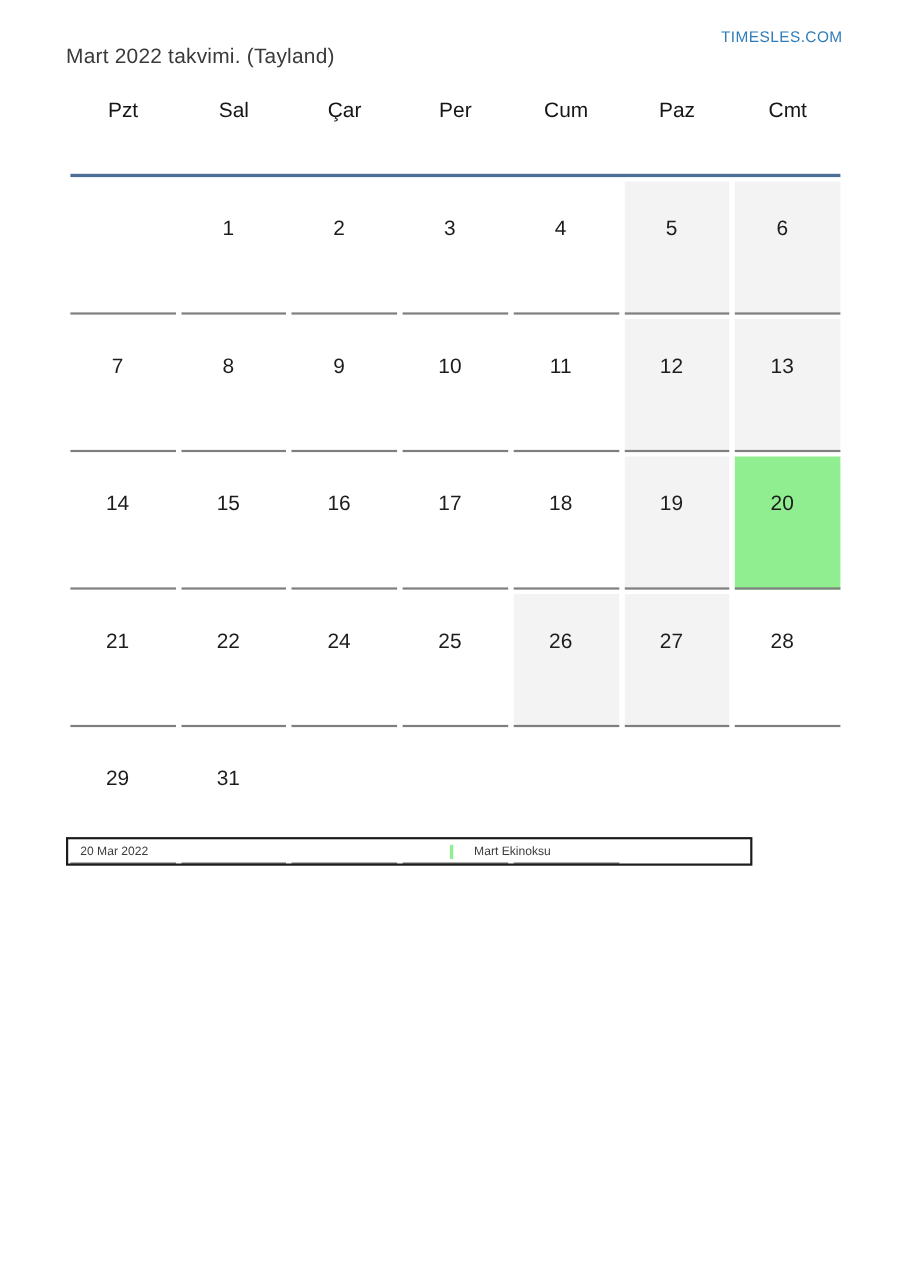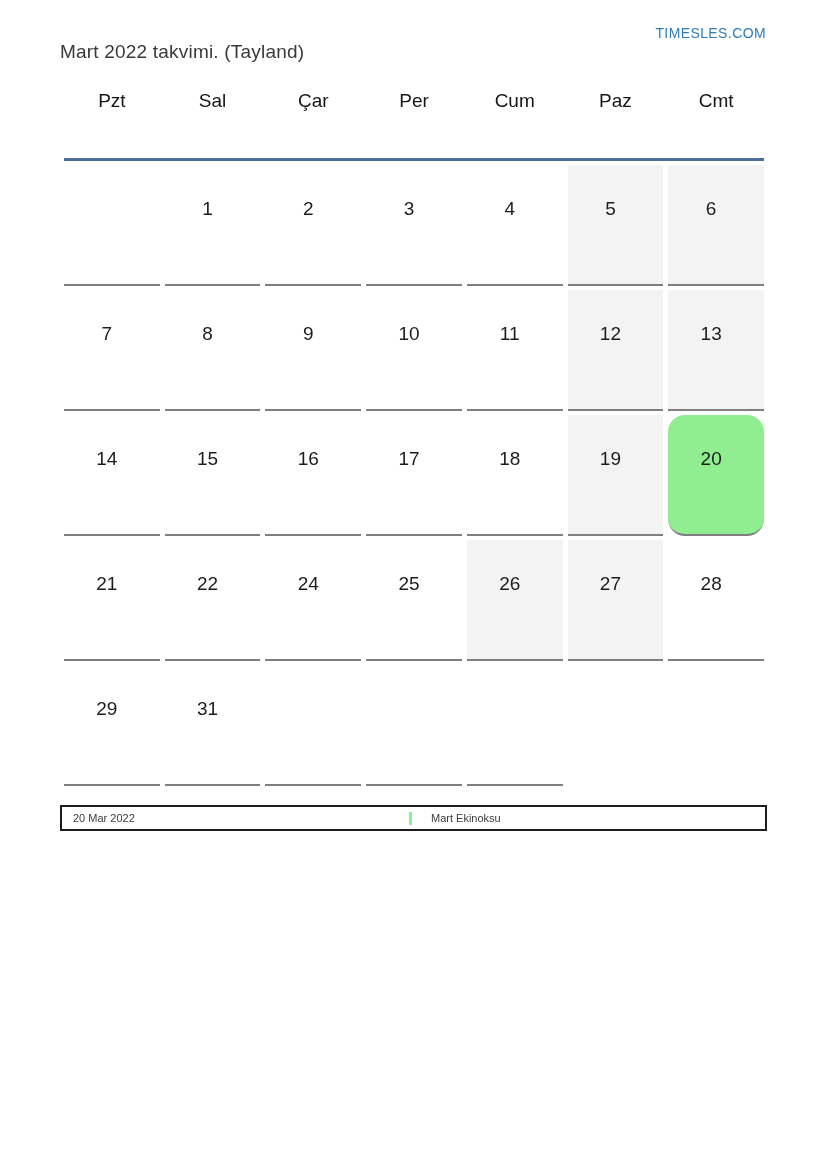--- a/index.html
+++ b/index.html
@@ -39,32 +39,32 @@
     line-height: 26px;
     padding-bottom: 44px;
   }
   .cells { margin-top: 4px; row-gap: 4px; }
   .cell {
     height: 121px;
     border-bottom: 2px solid #7f7f7f;
     background: #ffffff;
   }
   .cell.weekend { background: var(--weekend-bg, #f3f3f3); }
-  .cell.today   { background: var(--highlight, #90ee90); border-radius: 17px; }
+  .cell.today   { background: var(--highlight, #90ee90); }
   .num {
     display: block;
     padding-top: 33px;
     text-align: center;
     transform: translateX(-5px);
     font-size: 19px; color: #1c1c1c;
   }
 
   .legend-bar-box {
-    position: absolute; left: 60px; top: 805px;
-    width: 707px; height: 26px;
+    position: absolute; left: 60px; top: 761px;
+    width: 624px; height: 26px;
     border: 2px solid #1c1c1c;
     display: flex; align-items: center;
     padding-left: 11px;
     font-size: 11px; color: #3c3c3c;
   }
   .legend-entry {
     position: absolute; left: 347px; top: 0; bottom: 0;
     display: flex; align-items: center; gap: 12px;
   }
   .legend-marker {

